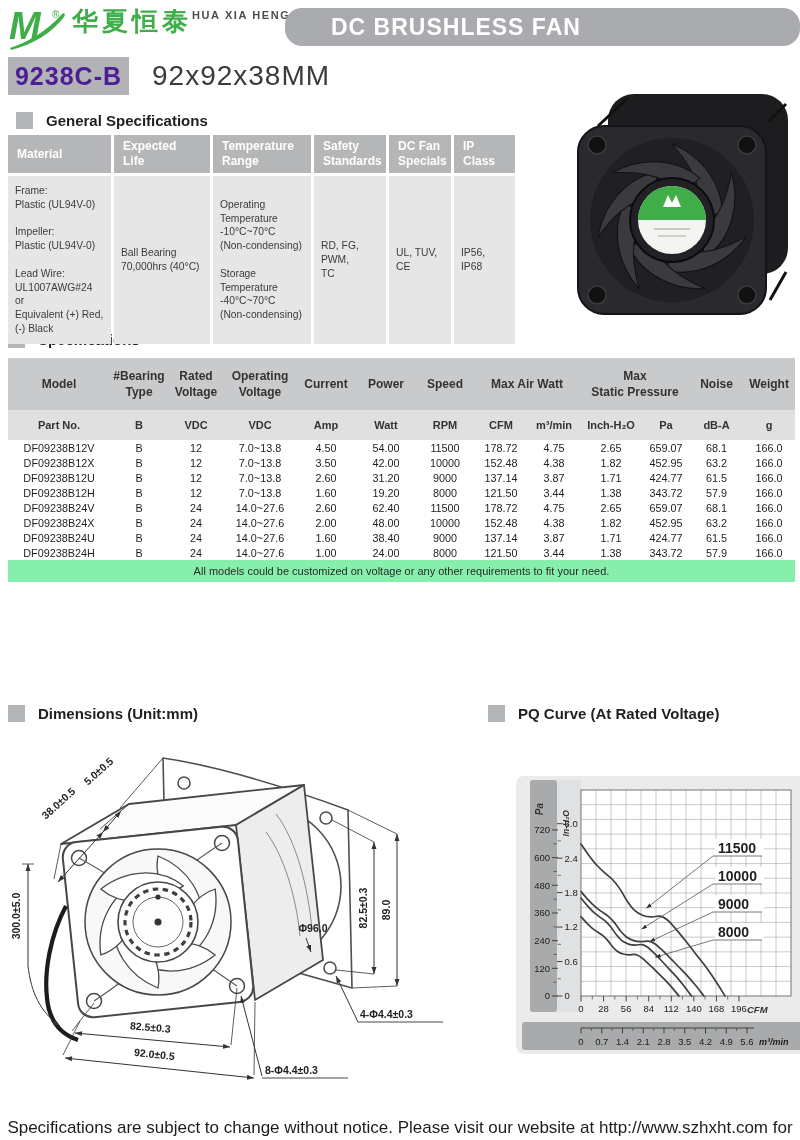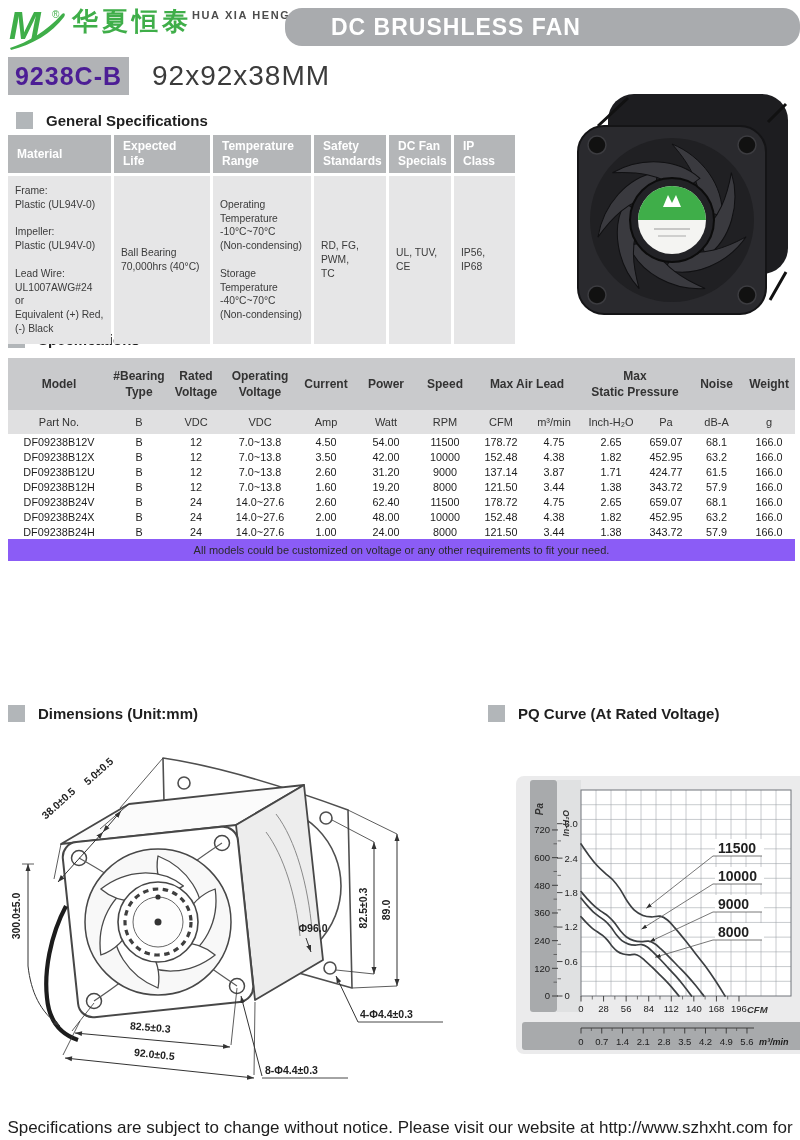--- a/index.html
+++ b/index.html
@@ -28,24 +28,24 @@
          display:flex;align-items:center;padding:4px 9px;min-height:36px;box-sizing:border-box;
          white-space:pre-line;}
   .gbody{background:#e6e6e7;color:#3b3b3b;font-size:10.3px;line-height:1.34;padding:8px 7px;
          white-space:pre-line;min-height:133px;box-sizing:border-box;display:flex;align-items:center;}
   
   #spec-wrap{position:absolute;left:8px;top:358px;width:787px;}
   #spec-wrap table{border-collapse:collapse;width:787px;table-layout:fixed;}
   #spec-wrap td{text-align:center;padding:0;}
   tr.sh1 td{background:#c9cacc;height:52px;font-size:12px;font-weight:bold;color:#333;
             white-space:pre-line;line-height:1.35;vertical-align:middle;}
-  tr.sh2 td{background:#e0e0e1;height:24px;font-size:11px;font-weight:normal;color:#333;}
+  tr.sh2 td{background:#e0e0e1;height:30px;font-size:11px;font-weight:bold;color:#333;}
   tr.sdata td{height:15px;font-size:10.8px;color:#1d1d1d;}
   tr.sdata td:first-child{text-align:left;padding-left:8px;}
-  tr.snote td{background:#8b5cf6;height:22px;text-align:left;padding-left:12px;font-size:11px;color:#2a2a2a;}
+  tr.snote td{background:#86efac;height:22px;text-align:left;padding-left:12px;font-size:11px;color:#2a2a2a;}
   
   #fan-img{position:absolute;left:570px;top:86px;}
   #dims{position:absolute;left:8px;top:736px;}
   #chart{position:absolute;left:500px;top:776px;padding-left:16px;}
   .footer{position:absolute;left:0;top:1118px;width:800px;text-align:center;
           font-size:17px;color:#1d1d1d;}
 </style>
 </head>
 <body>
 
@@ -178,21 +178,21 @@
             <td colspan="1">Model</td>
             <td colspan="1">#Bearing
 Type</td>
             <td colspan="1">Rated
 Voltage</td>
             <td colspan="1">Operating
 Voltage</td>
             <td colspan="1">Current</td>
             <td colspan="1">Power</td>
             <td colspan="1">Speed</td>
-            <td colspan="2">Max Air Lead</td>
+            <td colspan="2">Max Air Watt</td>
             <td colspan="2">Max
 Static Pressure</td>
             <td colspan="1">Noise</td>
             <td colspan="1">Weight</td>
           </tr>
           <tr class="sh2">
             <td>Part No.</td>
             <td>B</td>
             <td>VDC</td>
             <td>VDC</td>
@@ -287,20 +287,35 @@
             <td>24</td>
             <td>14.0~27.6</td>
             <td>2.00</td>
             <td>48.00</td>
             <td>10000</td>
             <td>152.48</td>
             <td>4.38</td>
             <td>1.82</td>
             <td>452.95</td>
             <td>63.2</td>
+            <td>166.0</td>
+          </tr>
+          <tr class="sdata">
+            <td>DF09238B24U</td>
+            <td>B</td>
+            <td>24</td>
+            <td>14.0~27.6</td>
+            <td>1.60</td>
+            <td>38.40</td>
+            <td>9000</td>
+            <td>137.14</td>
+            <td>3.87</td>
+            <td>1.71</td>
+            <td>424.77</td>
+            <td>61.5</td>
             <td>166.0</td>
           </tr>
           <tr class="sdata">
             <td>DF09238B24H</td>
             <td>B</td>
             <td>24</td>
             <td>14.0~27.6</td>
             <td>1.00</td>
             <td>24.00</td>
             <td>8000</td>

